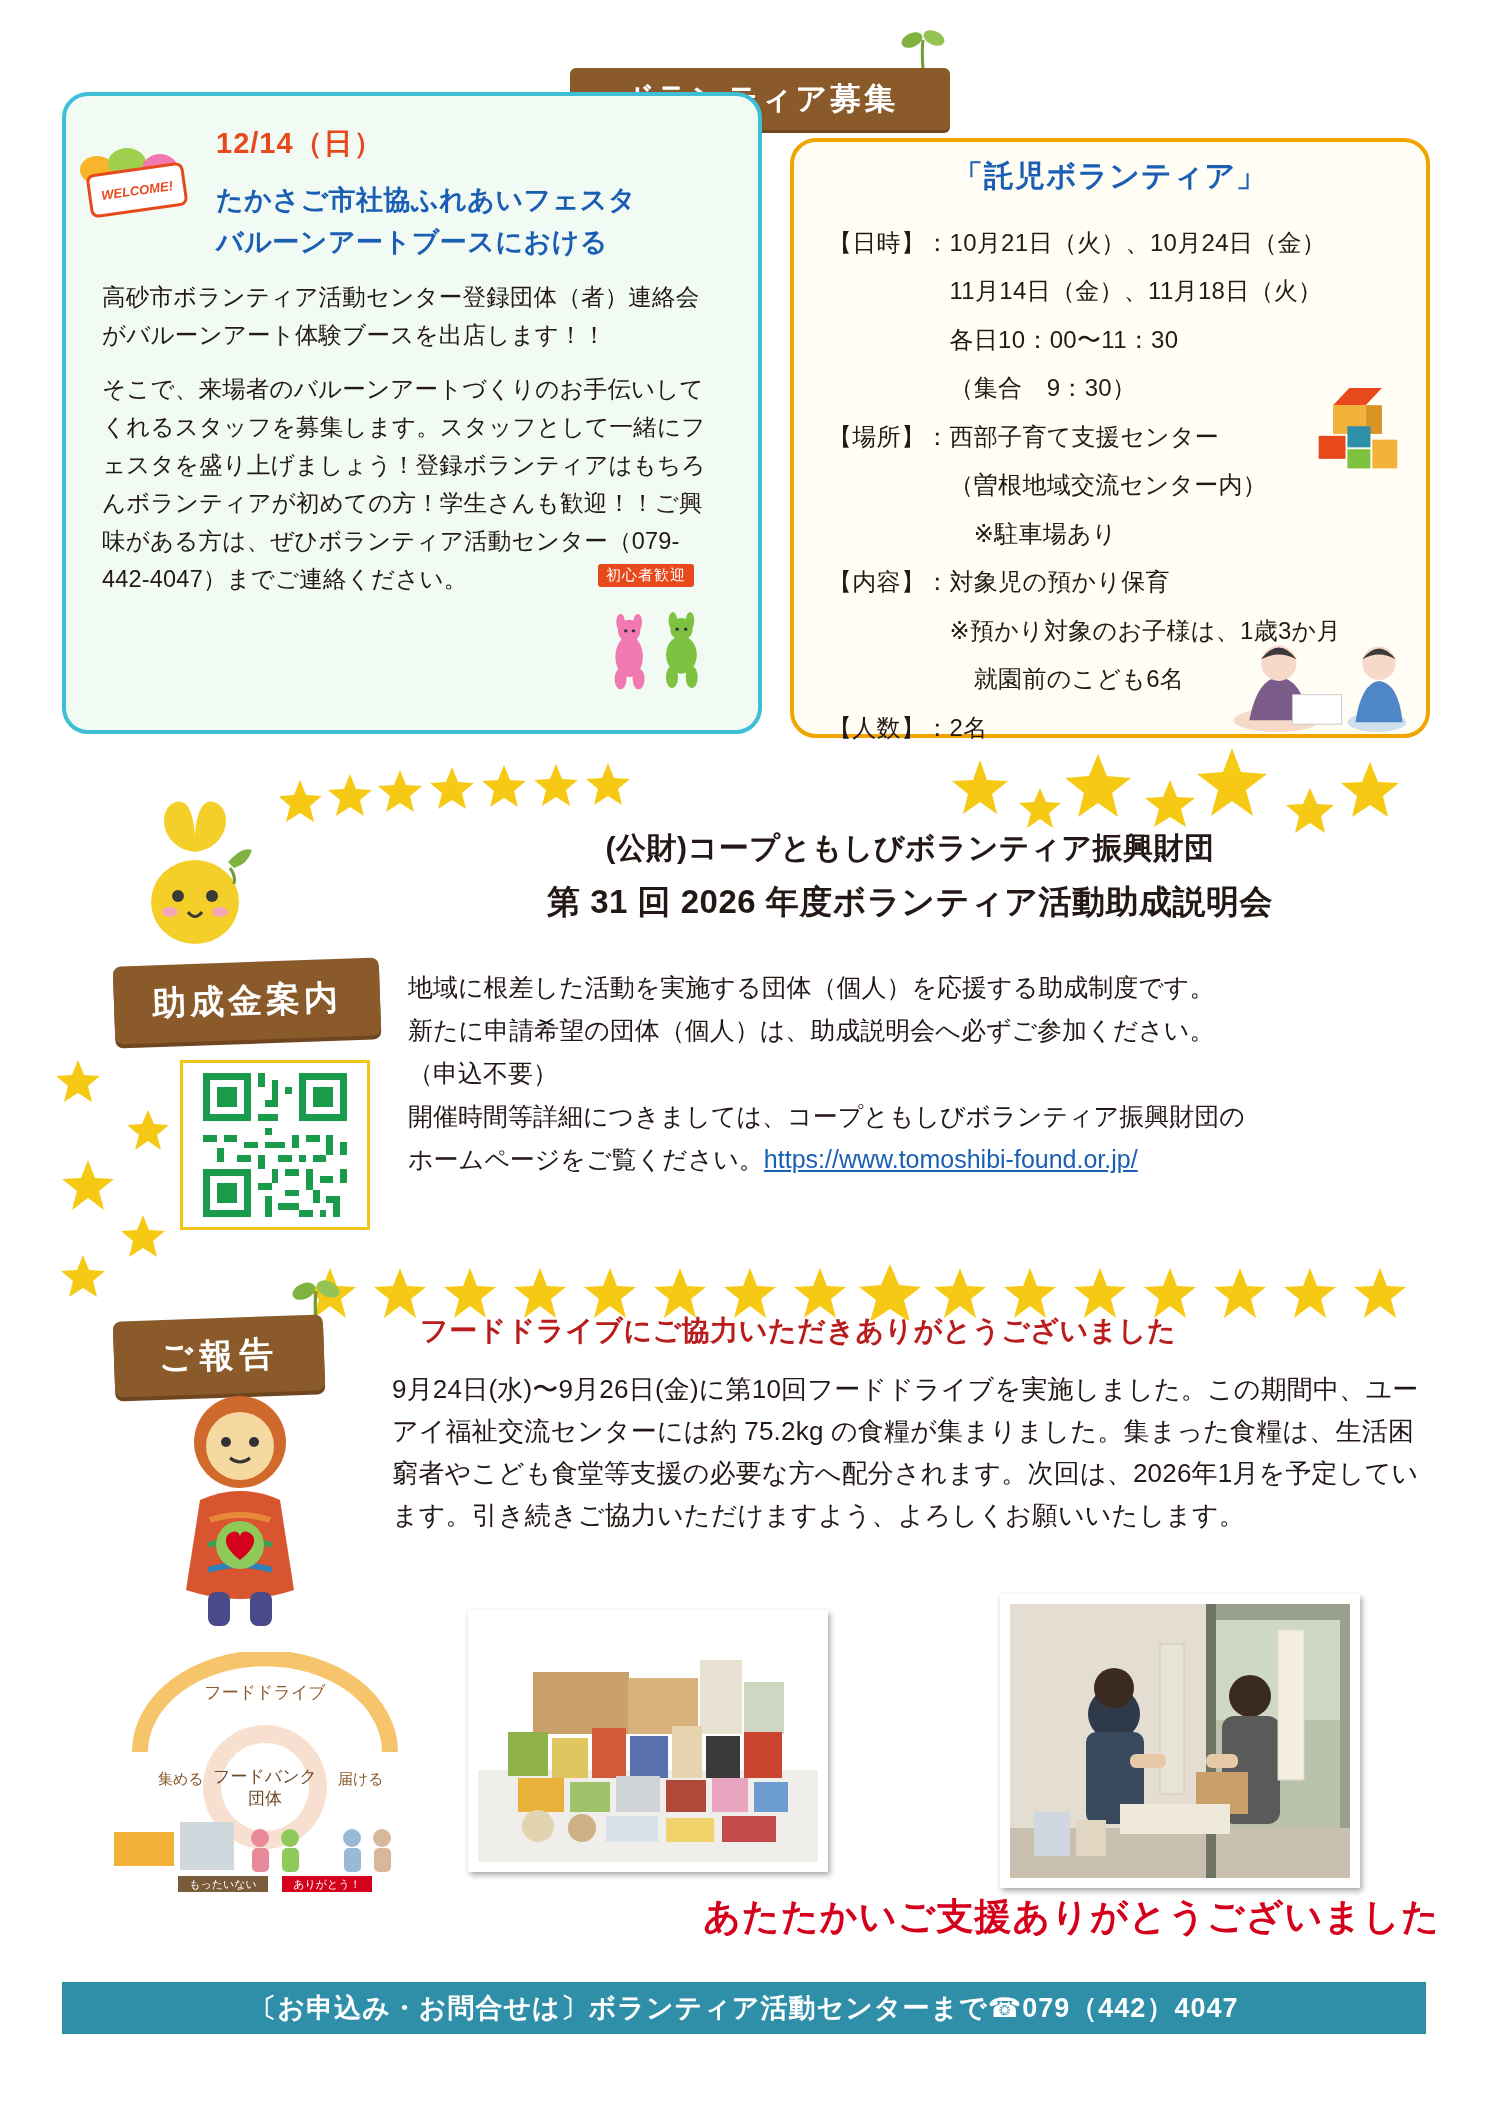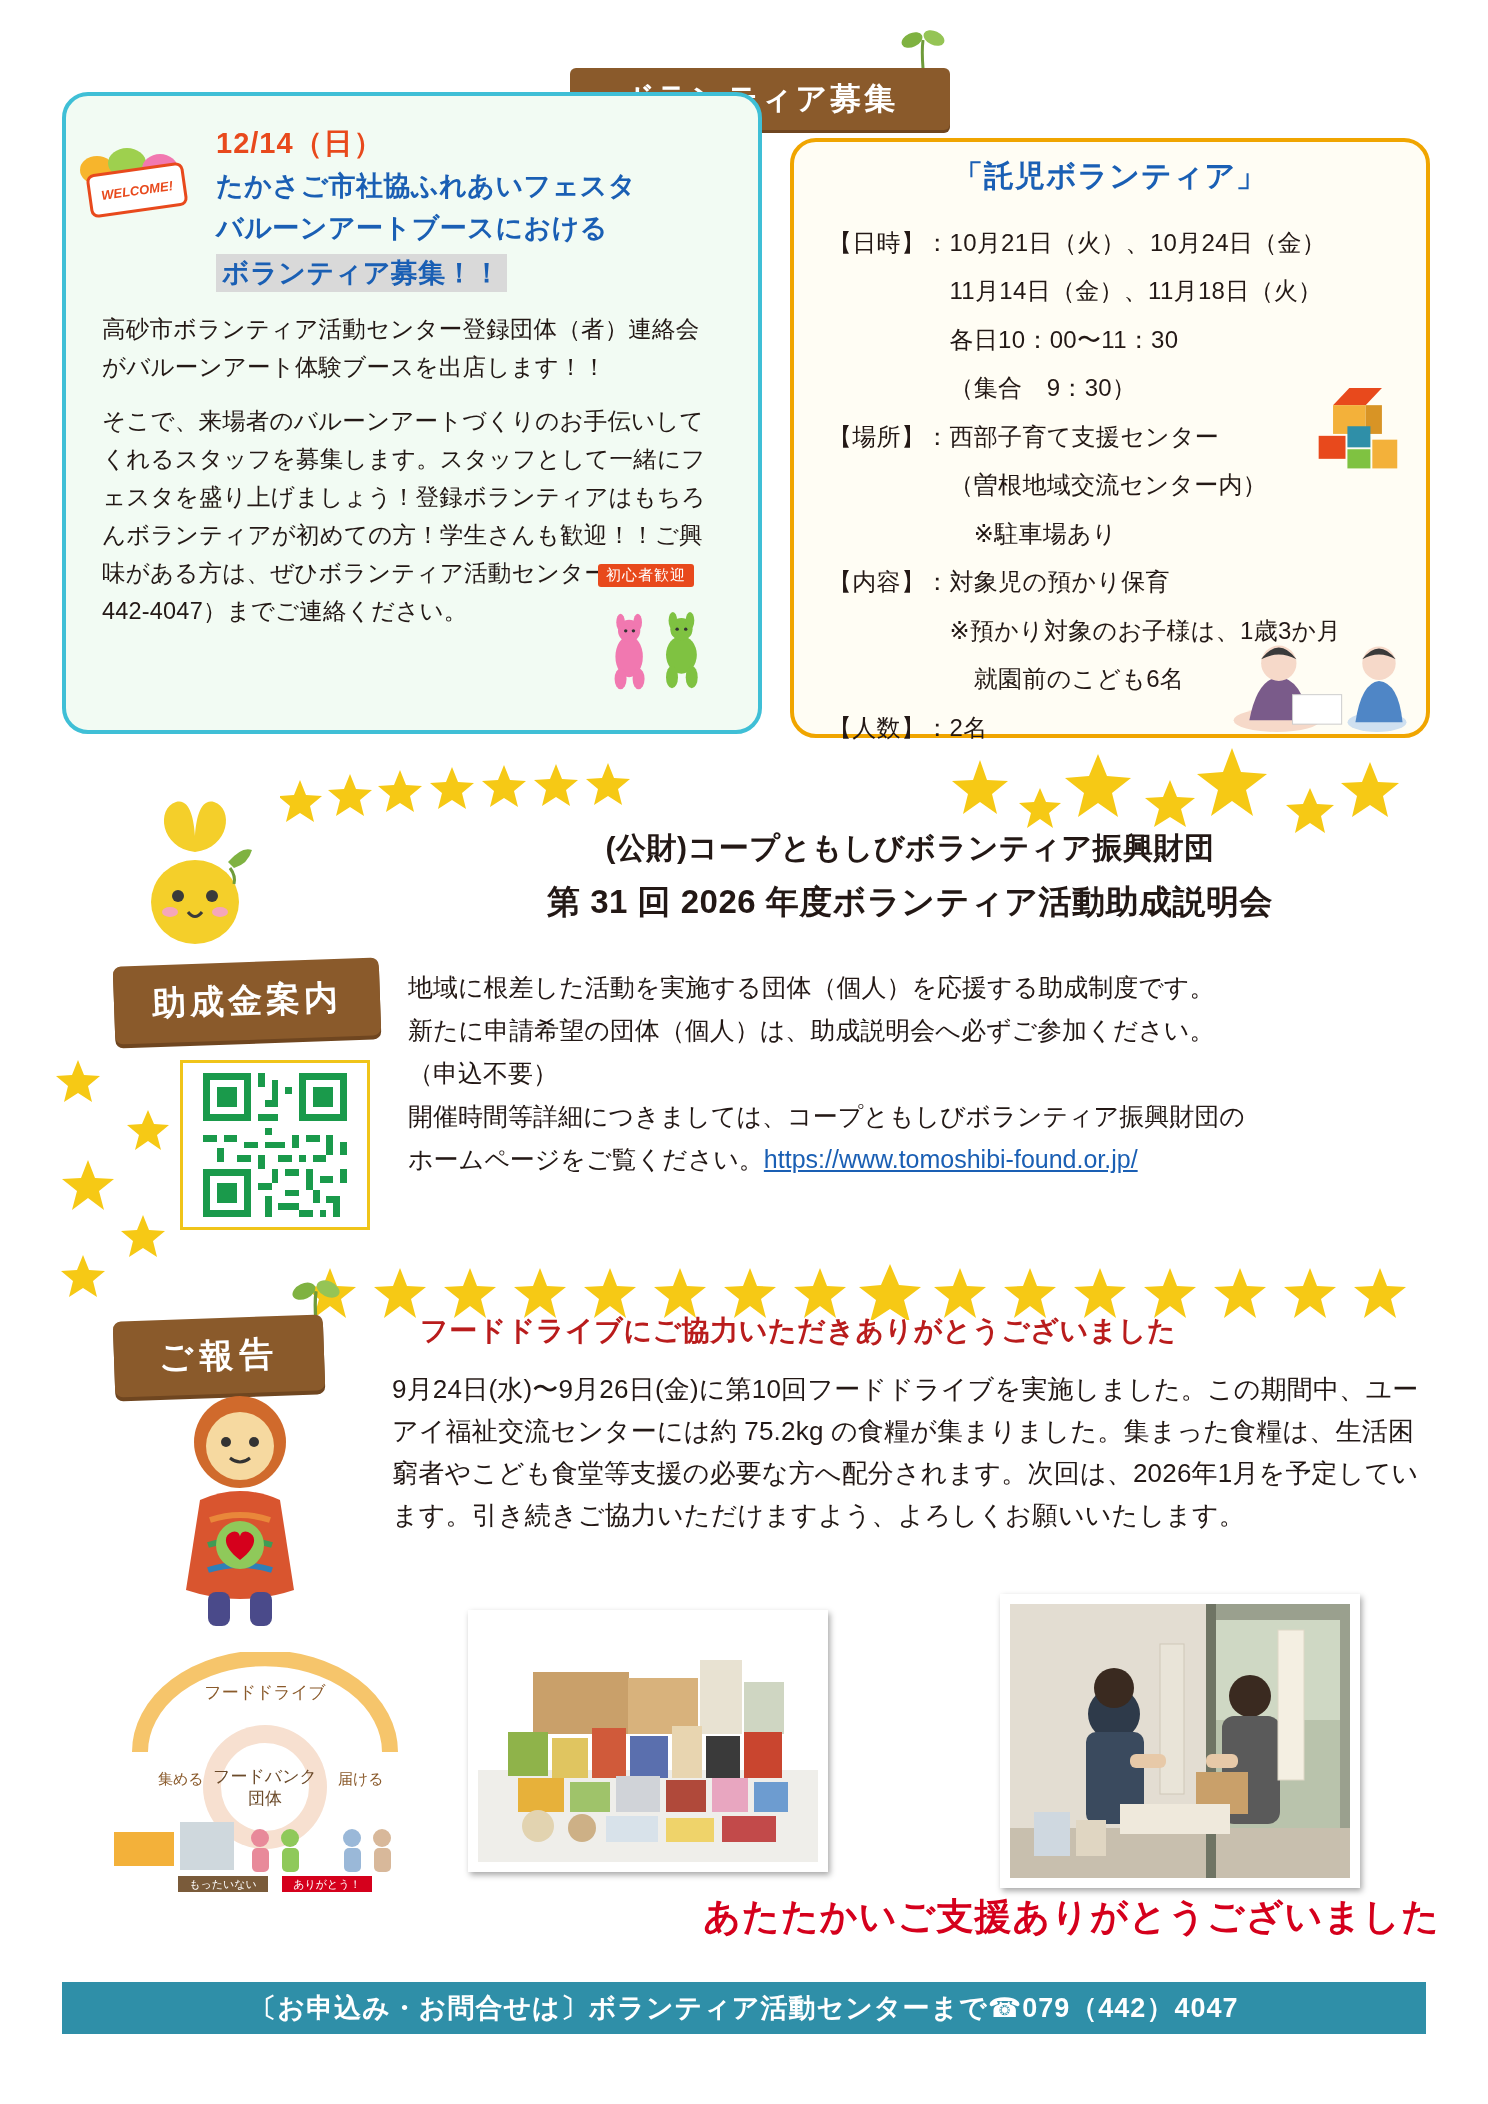--- a/index.html
+++ b/index.html
@@ -281,23 +281,22 @@
   <ellipse cx="12" cy="12" rx="11" ry="7" fill="#7fb241" transform="rotate(-25 12 12)"></ellipse>
   <ellipse cx="34" cy="10" rx="11" ry="7" fill="#95c455" transform="rotate(25 34 10)"></ellipse>
 </svg>
 <div class="abs" id="ribbon-bosyu">
   <span>ボランティア募集</span>
 </div>
 
 <div class="abs" id="box-balloon">
   <div style="padding: 28px 34px 0 150px;">
     <p class="date-line">12/14（日）</p>
-    <p class="head-line" style="margin-top:4px;">たかさご市社協ふれあいフェスタ</p>
+    <p class="head-line" style="margin-top:18px;">たかさご市社協ふれあいフェスタ</p>
     <p class="head-line" style="margin-top:6px;">バルーンアートブースにおける</p>
-    <p style="margin:8px 0 0 0;"><span class="head-line hl">ボランティア募集！！</span></p>
   </div>
   <div style="padding: 18px 40px 0 36px;">
     <p class="body-txt">高砂市ボランティア活動センター登録団体（者）連絡会がバルーンアート体験ブースを出店します！！</p>
     <p class="body-txt" style="margin-top:16px;">そこで、来場者のバルーンアートづくりのお手伝いしてくれるスタッフを募集します。スタッフとして一緒にフェスタを盛り上げましょう！登録ボランティアはもちろんボランティアが初めての方！学生さんも歓迎！！ご興味がある方は、ぜひボランティア活動センター（079-442-4047）までご連絡ください。</p>
   </div>
 </div>
 
 <div class="abs welcome-badge">
   <div class="b1"></div>
   <div class="b2"></div>

